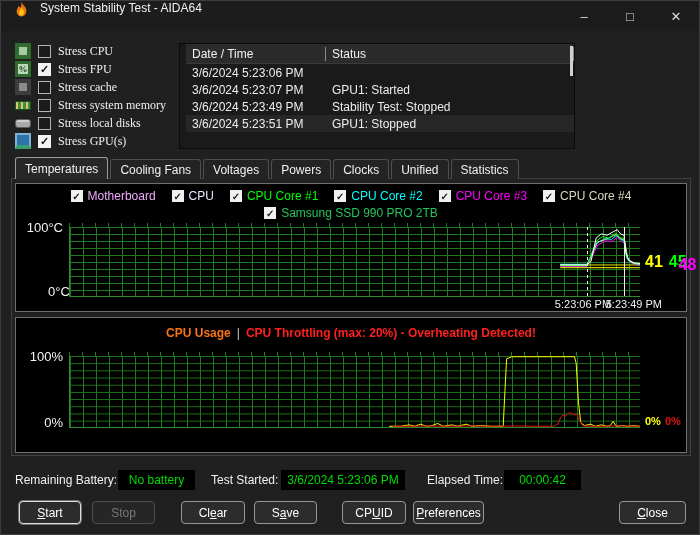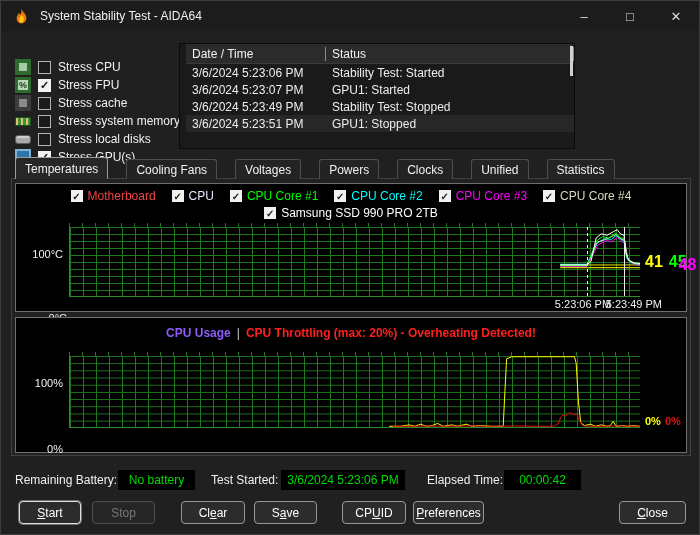--- a/index.html
+++ b/index.html
@@ -1,28 +1,28 @@
 <!DOCTYPE html>
 <html><head>
 <meta charset="utf-8">
 <style>
   html,body{margin:0;padding:0;background:#0d0d0d;}
   *{box-sizing:border-box;}
   .window{position:relative;width:700px;height:535px;background:#202020;border:1px solid #3d3d3d;
     font-family:"Liberation Sans",sans-serif;font-size:12px;color:#e8e8e8;overflow:hidden;}
 
   
-  .titlebar{position:absolute;top:0;left:0;right:0;height:30px;background:#1c1c1c;display:flex;align-items:center;}
+  .titlebar{position:absolute;top:0;left:0;right:0;height:30px;background:#1c1c1c;display:flex;}
   .flame{margin-left:12px;width:17px;height:17px;flex:0 0 auto;}
   .title-text{margin-left:10px;font-size:12px;color:#f0f0f0;}
   .win-controls{margin-left:auto;display:flex;height:100%;}
   .win-btn{width:46px;height:100%;display:flex;align-items:center;justify-content:center;color:#dcdcdc;font-size:13px;}
 
   
-  .stress-panel{position:absolute;left:14px;top:57px;}
+  .stress-panel{position:absolute;left:14px;top:41px;font-family:Liberation Serif, serif;}
   .stress-row{display:flex;align-items:center;height:18px;margin-bottom:0px;gap:7px;}
   .opt-icon{width:16px;height:16px;flex:0 0 auto;display:flex;align-items:center;justify-content:center;}
   .cpu-icon{background:#a6cba6;border:4px solid #2f6b2f;}
   .fpu-icon{background:#b9d8b9;border:3px solid #2f6b2f;color:#173517;font-weight:bold;font-size:9px;line-height:9px;}
   .cache-icon{background:#8a8a8a;border:4px solid #3c3c3c;}
   .memory-icon{height:9px;margin-top:0;background:#3f8f3f;border:1px solid #1c511c;
     background-image:repeating-linear-gradient(to right,#ddc36b 0 2px,transparent 2px 5px);}
   .disk-icon{height:9px;background:#a9a9a9;border:1px solid #5c5c5c;border-radius:3px;
     background-image:linear-gradient(#cfcfcf 2px,transparent 2px);}
   .gpu-icon{background:#2d74a8;border:2px solid #7fb2d4;border-bottom:4px solid #37a06e;}
@@ -37,37 +37,37 @@
   .log-hcell{padding-left:6px;height:14px;line-height:14px;border-right:1px solid #8a8a8a;}
   .log-hcell.c-date{width:140px;}
   .log-hcell.c-status{flex:1;}
   .log-row{display:flex;height:17px;align-items:center;color:#ededed;}
   .log-row.hl{background:#272727;}
   .log-cell{padding-left:6px;white-space:nowrap;}
   .log-cell.c-date{width:140px;}
   .log-scroll-thumb{position:absolute;right:1px;top:2px;width:3px;height:30px;background:#cfcfcf;}
 
   
-  .tabbar{position:absolute;left:14px;top:158px;display:flex;gap:18px;z-index:3;}
+  .tabbar{position:absolute;left:14px;top:158px;display:flex;gap:2px;z-index:3;}
   .tab{height:20px;padding:3px 9px 0 9px;background:#232323;border:1px solid #4e4e4e;border-bottom:none;
     border-radius:3px 3px 0 0;color:#f0f0f0;white-space:nowrap;}
   .tab.active{background:#272727;border-color:#9a9a9a;height:22px;margin-top:-2px;padding-top:4px;}
   .tab-panel{position:absolute;left:10px;top:177px;width:680px;height:278px;border:1px solid #414141;background:#212121;}
 
   
   .chart-box{position:absolute;background:#000;border:1px solid #6f6f6f;}
   .chart1{left:14px;top:182px;width:672px;height:129px;}
   .chart2{left:14px;top:316px;width:672px;height:136px;}
   .legend{position:absolute;left:0;right:0;display:flex;justify-content:center;align-items:center;gap:16px;height:14px;}
   .legend.r1{top:5px;}
   .legend.r2{top:22px;}
   .legend-item{display:flex;align-items:center;white-space:nowrap;}
   .legend-check{width:12px;height:12px;background:#f0f0f0;color:#1a1a1a;font-size:10px;line-height:12px;
     text-align:center;font-weight:bold;margin-right:5px;border:1px solid #f0f0f0;}
-  .ylab{position:absolute;width:47px;text-align:right;color:#f2f2f2;font-size:11px;margin-top:28px;}
+  .ylab{position:absolute;width:47px;text-align:right;color:#f2f2f2;font-size:13px;}
   .plot{position:absolute;left:53px;width:571px;background-color:#000;
     border-left:1px solid #2c8c2c;border-bottom:1px solid #2c8c2c;
     background-image:linear-gradient(to right,#1f7a1f 1px,transparent 1px),
                      linear-gradient(to bottom,#1f7a1f 1px,transparent 1px);}
   .tickstrip{position:absolute;left:53px;width:571px;height:4px;
     background-image:linear-gradient(to right,#1f7a1f 1px,transparent 1px);background-size:13px 4px;}
   .plot svg{position:absolute;inset:0;width:100%;height:100%;}
   .plot1{top:43px;height:70px;background-size:13px 7px;}
   .plot2{top:38px;height:72px;background-size:13px 7.2px;}
   .tick1{top:39px;} .tick2{top:34px;}
@@ -76,21 +76,21 @@
   .vline{position:absolute;top:0;bottom:0;width:1px;}
   .vline.dashed{left:90.7%;background:repeating-linear-gradient(to bottom,#f5f5f5 0 3px,transparent 3px 6px);}
   .vline.solid{left:97.2%;background:#efefef;}
   .right-vals{position:absolute;left:629px;top:69px;display:flex;font-size:16px;font-weight:bold;}
   .right-vals span:nth-child(2){margin-left:6px;}
   .right-vals span:nth-child(3){margin-left:-8px;position:relative;top:3px;}
   .time-lab{position:absolute;top:114px;color:#f2f2f2;font-size:11px;white-space:nowrap;}
   .time-start{left:536px;width:62px;text-align:center;}
   .time-end{right:24px;}
   .usage-title{position:absolute;top:8px;left:0;right:0;text-align:center;font-weight:bold;font-size:12px;white-space:nowrap;}
-  .usage-title .t-usage{color:#8b5cf6;}
+  .usage-title .t-usage{color:#f97316;}
   .usage-title .t-sep{color:#c8c8c8;margin:0 6px;font-weight:normal;}
   .usage-title .t-warn{color:#ff1f1f;}
   .right-pcts{position:absolute;left:629px;top:97px;display:flex;gap:4px;font-size:11px;font-weight:bold;}
   .rp-usage{color:#ffff00;} .rp-throttle{color:#e01010;}
 
   
   .stat-label{position:absolute;top:472px;color:#f0f0f0;}
   .lbl-battery{left:14px;} .lbl-test{left:210px;} .lbl-elapsed{left:426px;}
   .value-box{position:absolute;top:469px;height:20px;background:#000;color:#00dd00;
     display:flex;align-items:center;justify-content:center;font-size:12px;}
@@ -162,21 +162,20 @@
     </div>
 
   <div class="log-table">
     <div class="log-header" id="log-header">
         <span class="log-hcell c-date">Date / Time</span>
         <span class="log-hcell c-status">Status</span>
       </div>
     <div id="log-body">
         <div class="log-row">
           <span class="log-cell c-date">3/6/2024 5:23:06 PM</span>
-          <span class="log-cell">Stability Test: Started</span>
         </div>
         <div class="log-row">
           <span class="log-cell c-date">3/6/2024 5:23:07 PM</span>
           <span class="log-cell">GPU1: Started</span>
         </div>
         <div class="log-row">
           <span class="log-cell c-date">3/6/2024 5:23:49 PM</span>
           <span class="log-cell">Stability Test: Stopped</span>
         </div>
         <div class="log-row hl">
@@ -195,21 +194,21 @@
       <span class="tab">Clocks</span>
       <span class="tab">Unified</span>
       <span class="tab">Statistics</span>
     </div>
   <div class="tab-panel"></div>
 
   <div class="chart-box chart1">
     <div class="legend r1" id="legend-row1">
         <span class="legend-item">
           <span class="legend-check">✓</span>
-          <span style="color: #ef4444;">Motherboard</span>
+          <span style="color: #f0abfc;">Motherboard</span>
         </span>
         <span class="legend-item">
           <span class="legend-check">✓</span>
           <span style="color: rgb(232, 232, 255);">CPU</span>
         </span>
         <span class="legend-item">
           <span class="legend-check">✓</span>
           <span style="color: rgb(0, 255, 0);">CPU Core #1</span>
         </span>
         <span class="legend-item">
@@ -221,21 +220,21 @@
           <span style="color: rgb(255, 0, 255);">CPU Core #3</span>
         </span>
         <span class="legend-item">
           <span class="legend-check">✓</span>
           <span style="color: rgb(216, 216, 192);">CPU Core #4</span>
         </span>
       </div>
     <div class="legend r2" id="legend-row2">
         <span class="legend-item">
           <span class="legend-check">✓</span>
-          <span style="color: #ffffff;">Samsung SSD 990 PRO 2TB</span>
+          <span style="color: #22c55e;">Samsung SSD 990 PRO 2TB</span>
         </span>
       </div>
     <div class="ylab yl-t1">100°C</div>
     <div class="ylab yl-b1">0°C</div>
     <div class="tickstrip tick1"></div>
     <div class="plot plot1">
       <svg id="svg-temp" viewBox="0 0 100 100" preserveAspectRatio="none">
           <polyline points="86,59 100,59" fill="none" stroke="#ffff00" stroke-width="1" vector-effect="non-scaling-stroke"></polyline>
           <polyline points="86,55 100,55" fill="none" stroke="#e8e800" stroke-width="1" vector-effect="non-scaling-stroke"></polyline>
           <polyline points="86,57 90.7,57 92.6,26 94,20 95.1,21 96,15 96.7,21 97.3,23 97.8,47 98.4,52 100,56" fill="none" stroke="#ff00ff" stroke-width="1" vector-effect="non-scaling-stroke"></polyline>

